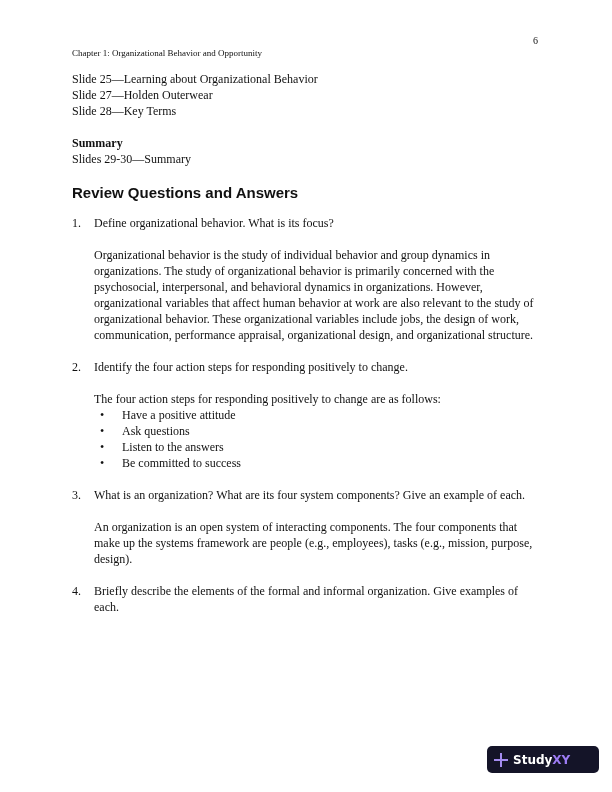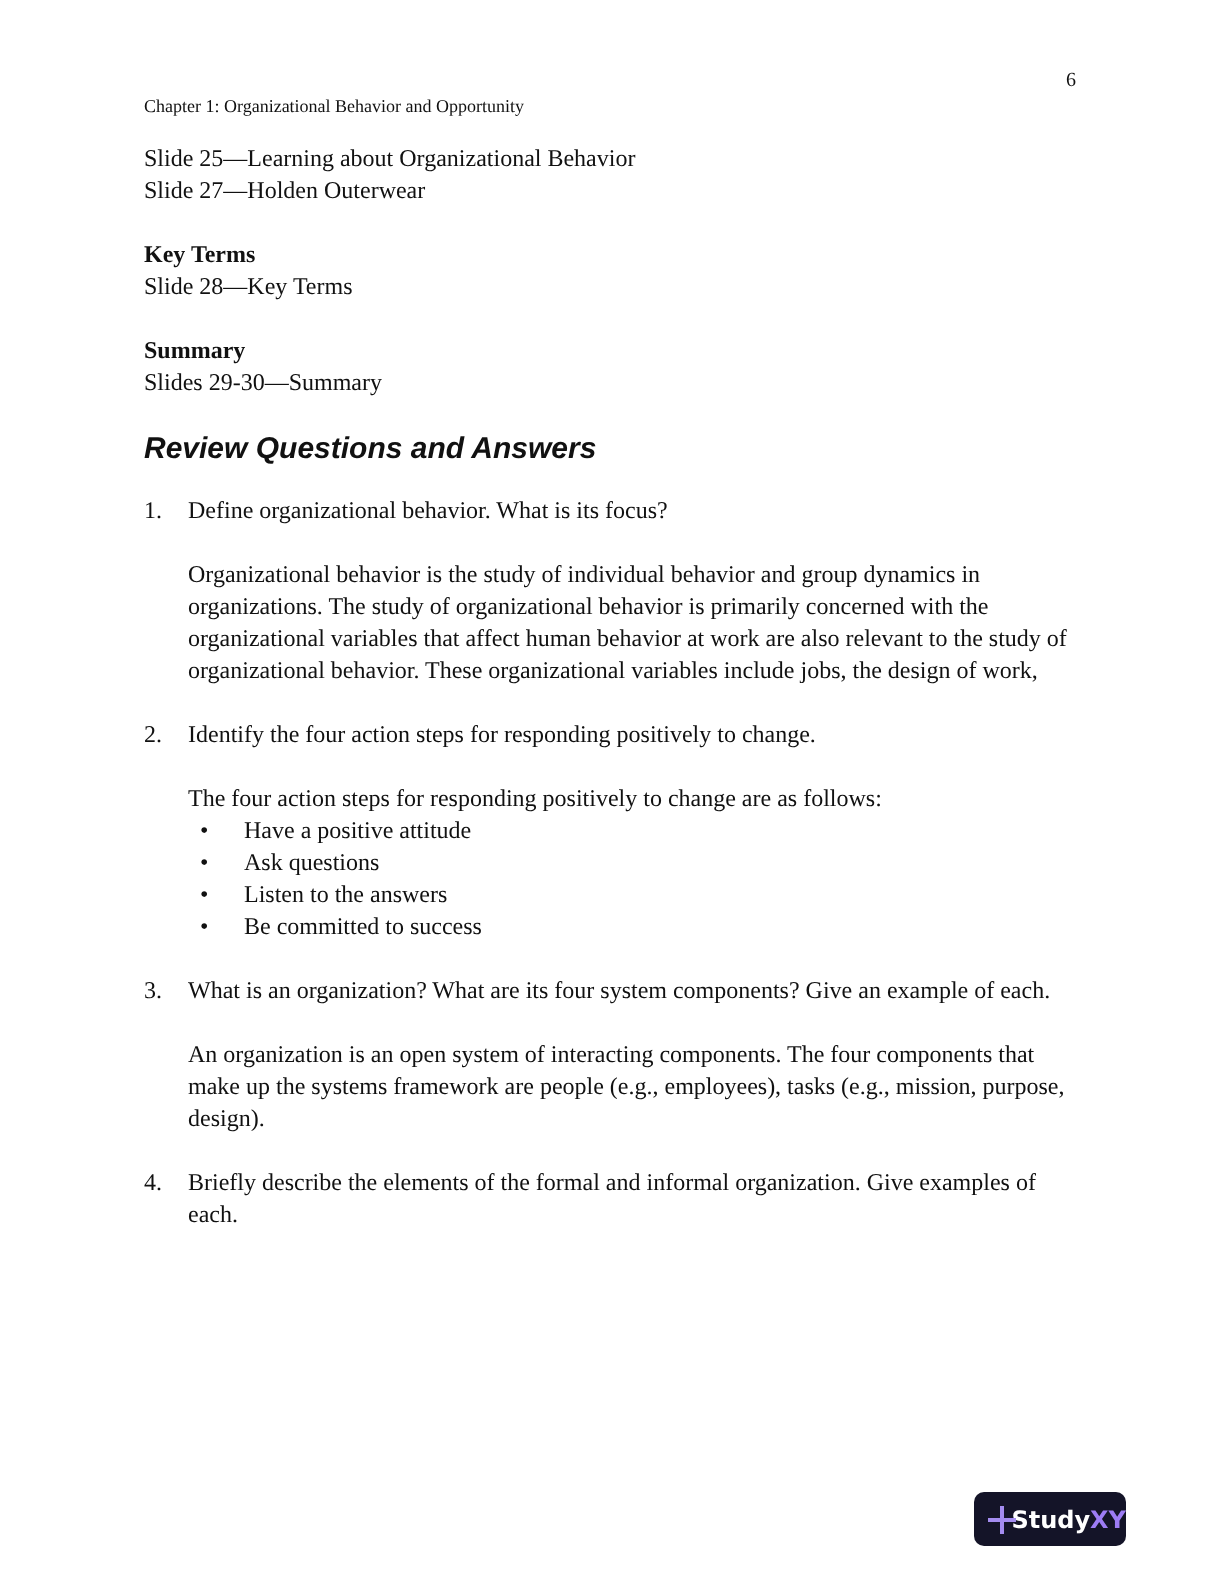--- a/index.html
+++ b/index.html
@@ -4,66 +4,67 @@
   <style>
     html, body { margin: 0; padding: 0; background: #ffffff; }
     body { width: 612px; height: 792px; position: relative; overflow: hidden;
            font-family: "Liberation Serif", serif; color: #111111; }
     .page-number { position: absolute; top: 35px; left: 533px; font-size: 10px; }
     .running-header { position: absolute; top: 48px; left: 72px; font-size: 9px; }
     .content { position: absolute; top: 71px; left: 72px; width: 470px; font-size: 12px; line-height: 16px; }
     .line { margin: 0; white-space: nowrap; }
     .section-title { font-weight: bold; margin-top: 16px; }
     .review-heading { font-family: "Liberation Sans", sans-serif; font-weight: bold; font-size: 15px;
-                      margin-top: 16px; line-height: 20px; font-style: italic; }
+                      margin-top: 16px; line-height: 20px; }
     .qa-list { margin-top: 12px; }
     .qa { position: relative; padding-left: 22px; margin-bottom: 16px; }
     .qa-num { position: absolute; left: 0; top: 0; }
     .answer { margin-top: 16px; }
     .bullets { margin: 0; padding: 0; list-style: none; }
     .bullets li { position: relative; padding-left: 28px; }
     .bullets li .bullet { position: absolute; left: 6px; top: 0; }
-    .badge { position: absolute; left: 487px; top: 746px; width: 76px; height: 27px; background: #141428;
+    .badge { position: absolute; left: 487px; top: 746px; width: 112px; height: 27px; background: #141428;
              border-radius: 5px; display: flex; align-items: center; padding-left: 7px; box-sizing: border-box; }
     .badge .plus { position: relative; width: 14px; height: 14px; margin-right: 5px; }
     .badge .plus::before, .badge .plus::after { content: ""; position: absolute; background: #a48cf0; }
     .badge .plus::before { left: 6px; top: 0; width: 2px; height: 14px; }
     .badge .plus::after { left: 0; top: 6px; width: 14px; height: 2px; }
     .badge .brand { font-family: "DejaVu Sans", sans-serif; font-weight: bold; font-size: 12px; color: #ffffff; }
     .badge .brand-accent { color: #9d7cf5; }
   </style>
 </head>
 <body>
 
 <div class="page-number">6</div>
 <div class="running-header">Chapter 1: Organizational Behavior and Opportunity</div>
 
 <div class="content">
   <div>
     <p class="line">Slide 25—Learning about Organizational Behavior</p>
     <p class="line">Slide 27—Holden Outerwear</p>
   </div>
 
-  <p class="line section-title">Key Terms</p>
   <p class="line">Slide 28—Key Terms</p>
 
   <p class="line section-title">Summary</p>
   <p class="line">Slides 29-30—Summary</p>
 
   <p class="line review-heading">Review Questions and Answers</p>
 
   <div class="qa-list">
     <div class="qa">
       <span class="qa-num">1.</span>
       <p class="line">Define organizational behavior. What is its focus?</p>
       <div class="answer">
         <p class="line">Organizational behavior is the study of individual behavior and group dynamics in</p>
         <p class="line">organizations. The study of organizational behavior is primarily concerned with the</p>
+        <p class="line">psychosocial, interpersonal, and behavioral dynamics in organizations. However,</p>
         <p class="line">organizational variables that affect human behavior at work are also relevant to the study of</p>
         <p class="line">organizational behavior. These organizational variables include jobs, the design of work,</p>
+        <p class="line">communication, performance appraisal, organizational design, and organizational structure.</p>
       </div>
     </div>
 
     <div class="qa">
       <span class="qa-num">2.</span>
       <p class="line">Identify the four action steps for responding positively to change.</p>
       <div class="answer">
         <p class="line">The four action steps for responding positively to change are as follows:</p>
         <ul class="bullets">
           <li><span class="bullet">•</span><span>Have a positive attitude</span></li>

